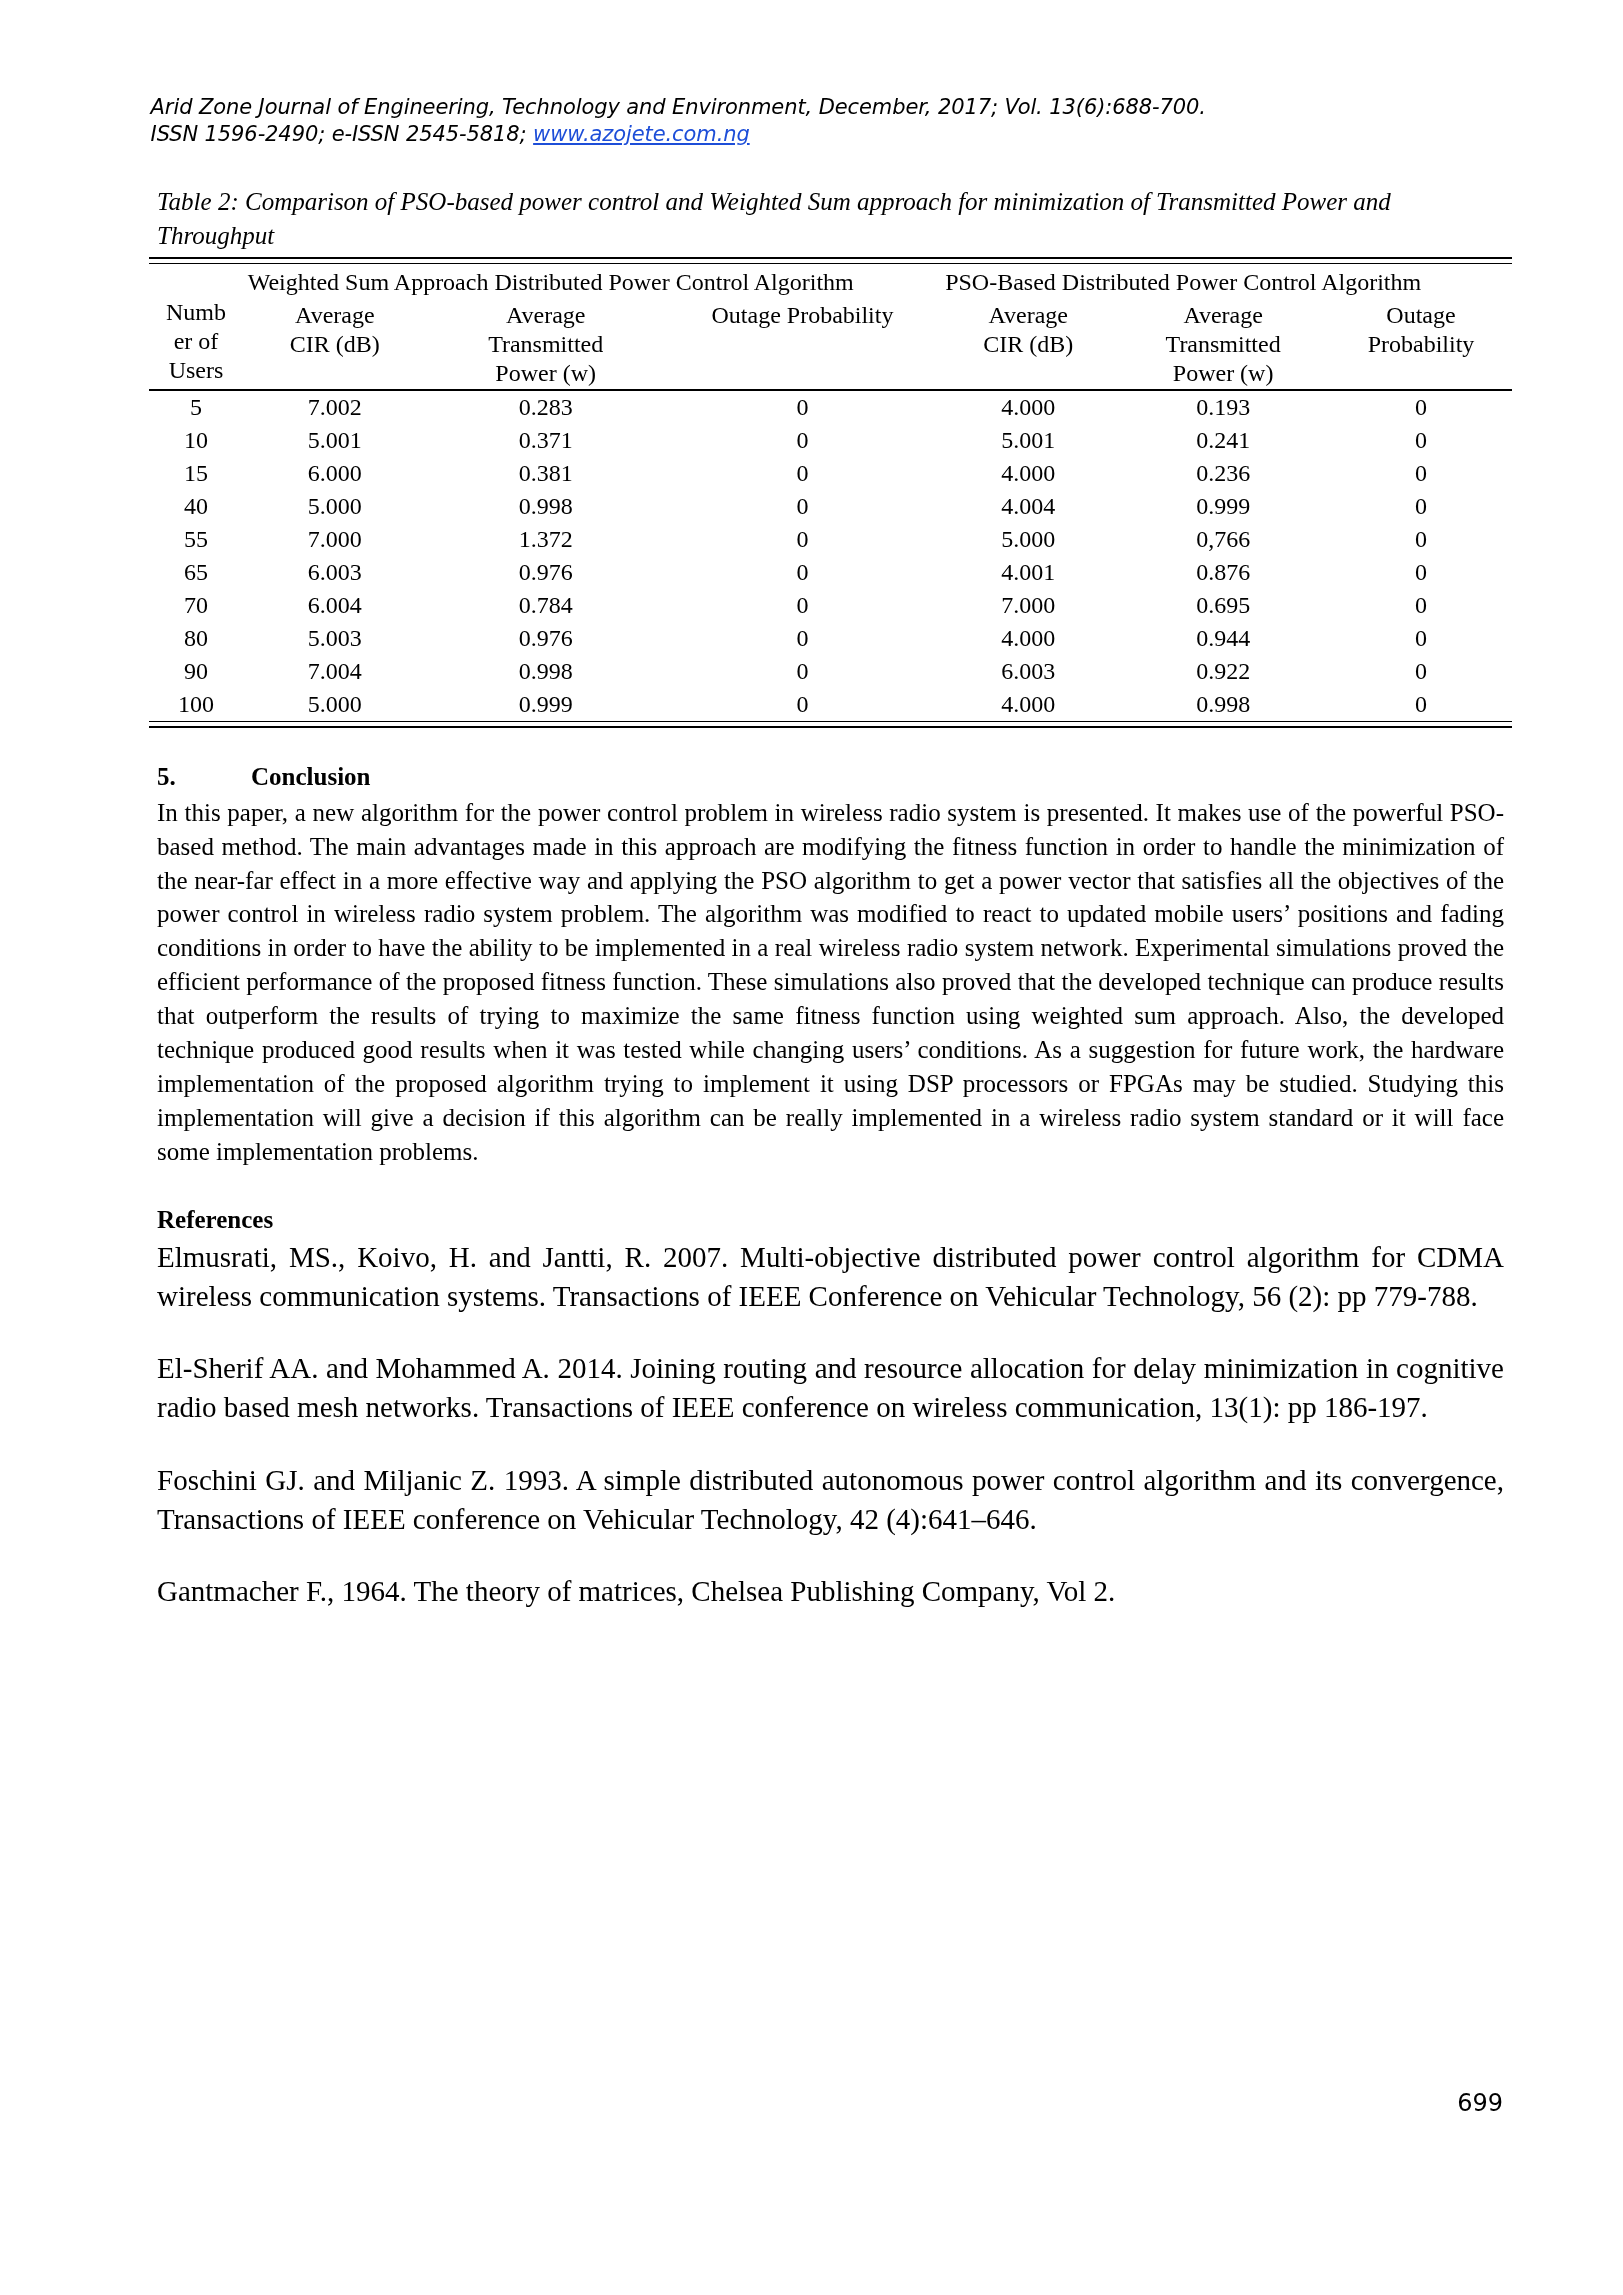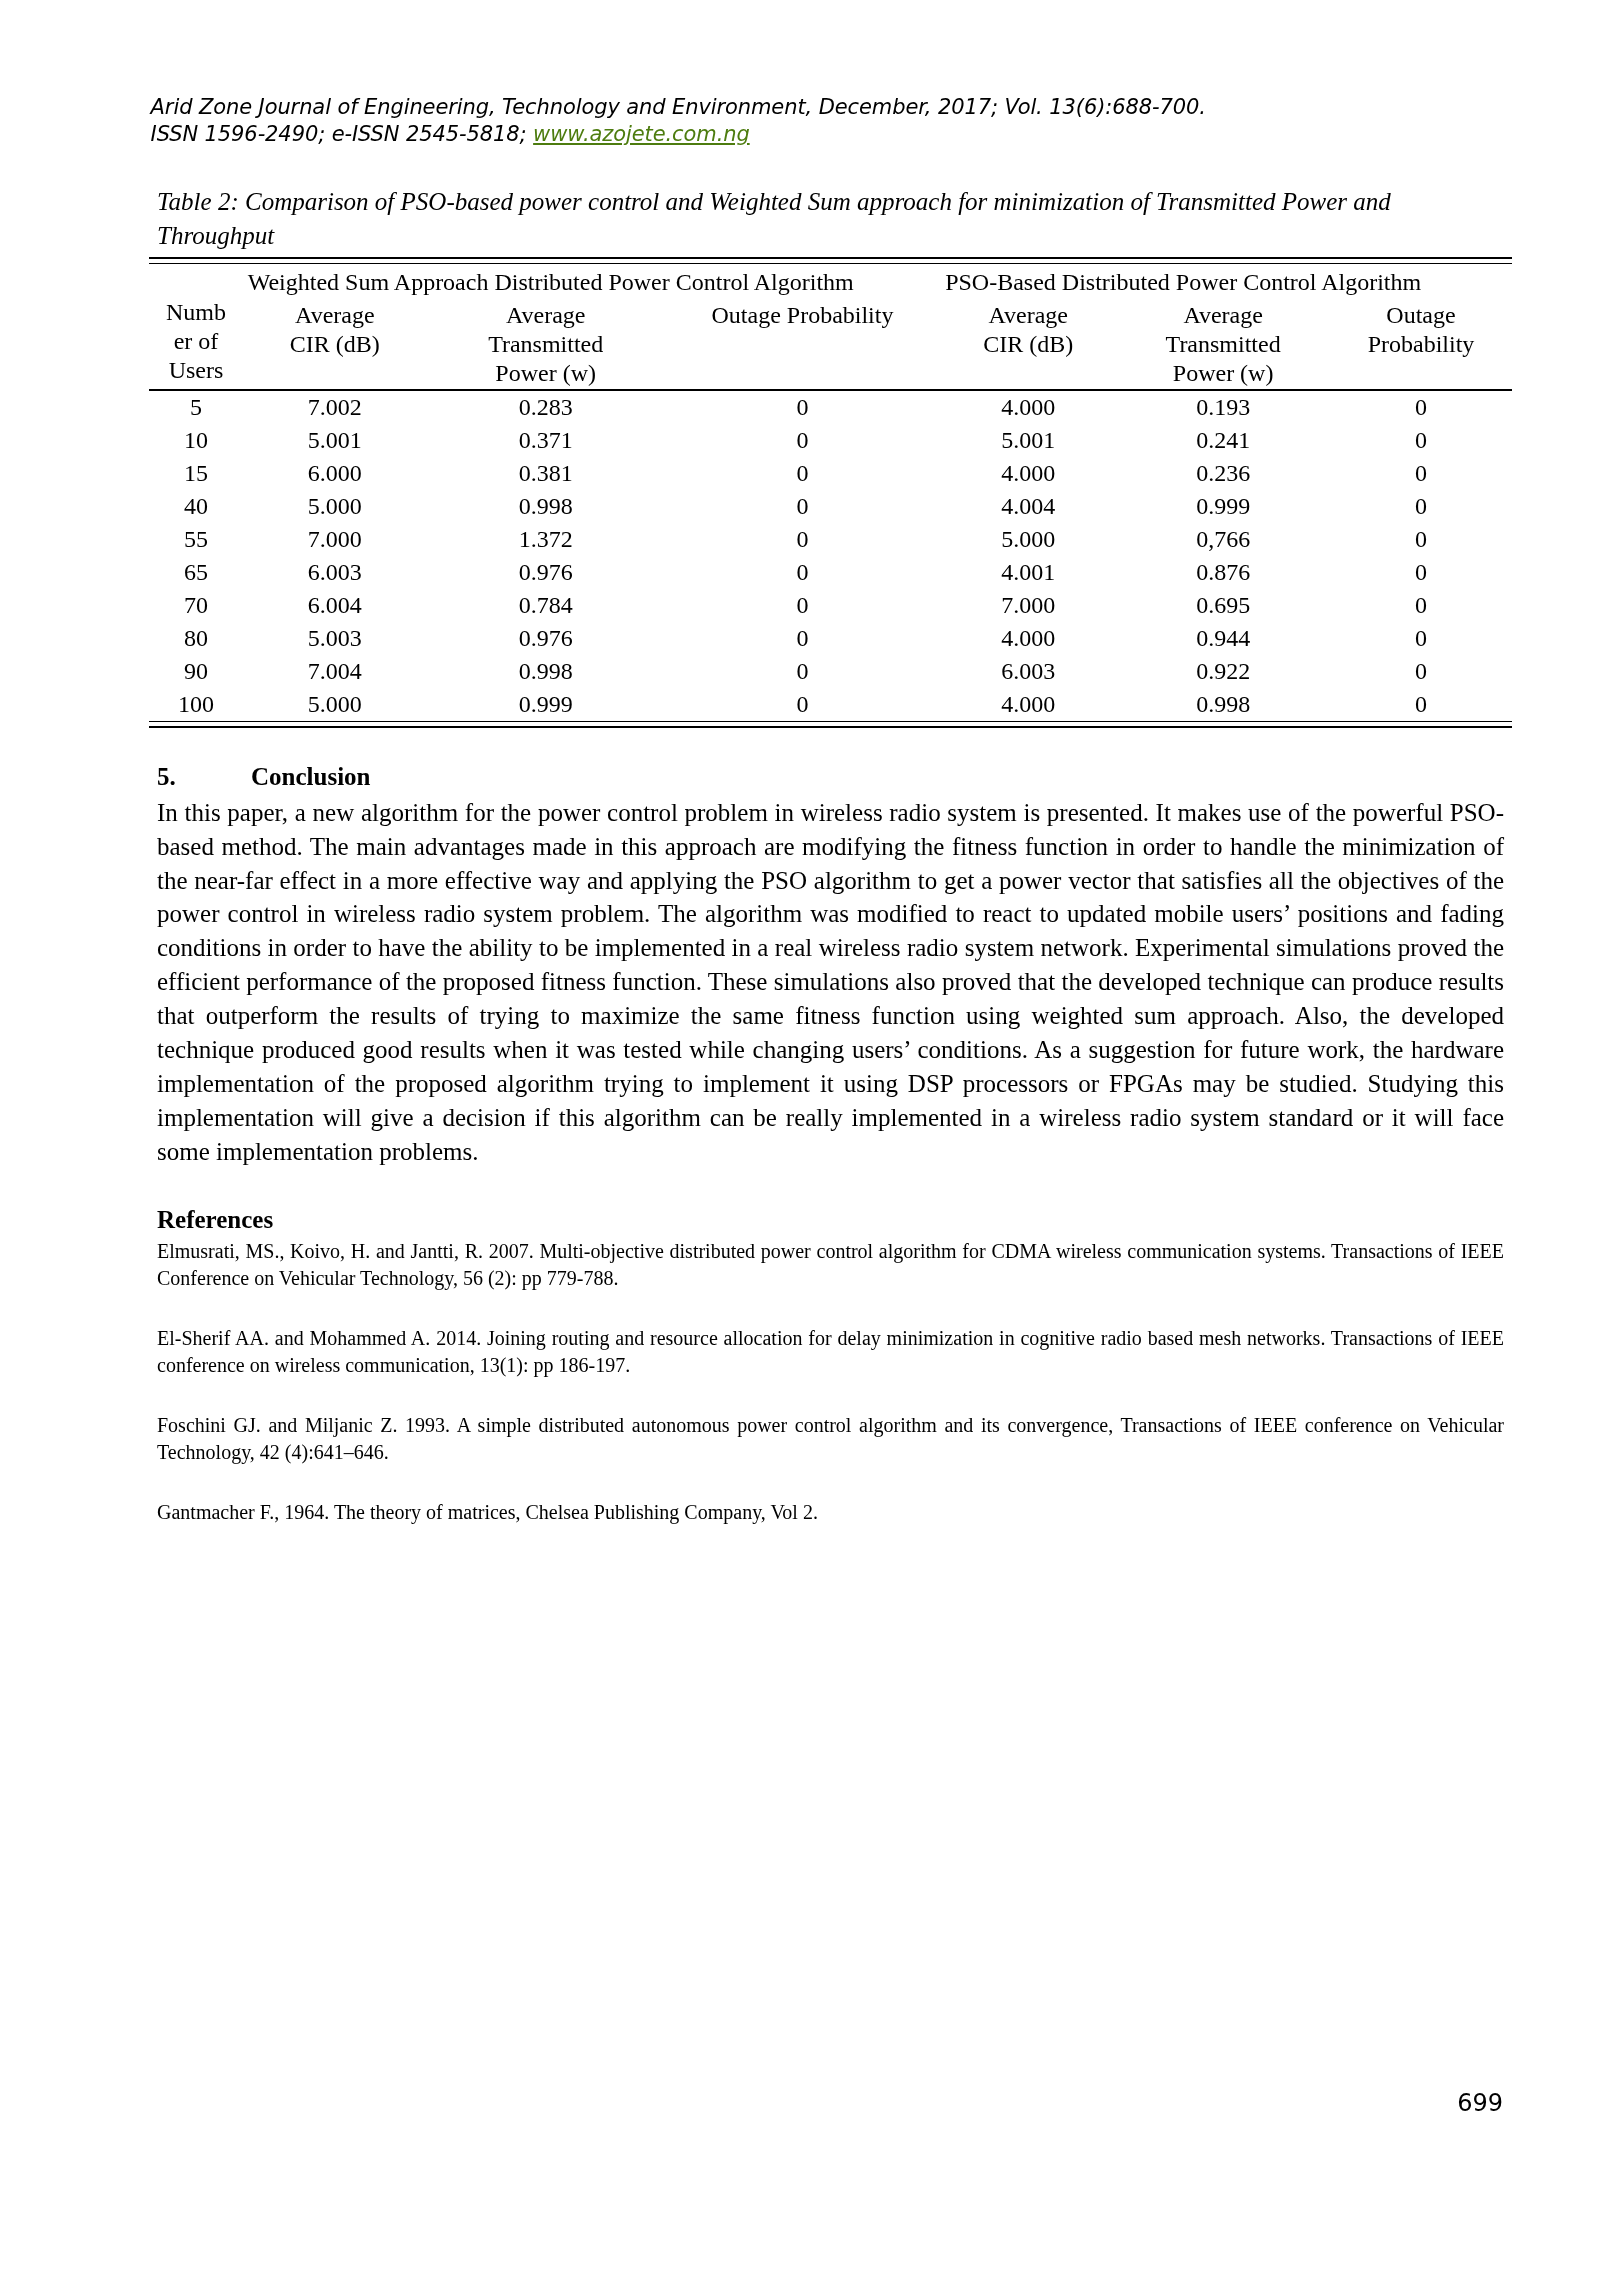--- a/index.html
+++ b/index.html
@@ -28,21 +28,21 @@
   .runhead {
     font-family: "DejaVu Sans", "Liberation Sans", sans-serif;
     font-style: italic;
     font-size: 21px;
     line-height: 1.30;
     letter-spacing: -0.1px;
     margin-left: 1.6px;
   }
   .runhead .line { white-space: nowrap; }
   .runhead a.link {
-    color: #4d7c0f;
+    color: #1d4ed8;
     text-decoration: underline;
     margin-top: 16px;
   }
 
   
   .table-caption {
     margin-top: 36px;
     margin-left: 8px;
     font-size: 25px;
     line-height: 1.36;
@@ -128,21 +128,21 @@
   .refs-head {
     margin-top: 38px;
     margin-left: 8px;
     font-size: 25px;
     font-weight: bold;
   }
   p.ref {
     margin: 0;
     margin-left: 8px;
     width: 1347px;
-    font-size: 20px;
+    font-size: 29px;
     line-height: 1.355;
     text-align: justify;
   }
   p.ref + p.ref { margin-top: 33px; }
   p.ref.firstref { margin-top: 3.2px; }
 
   .pagenum {
     position: absolute;
     right: 120px;
     top: 2089px;

